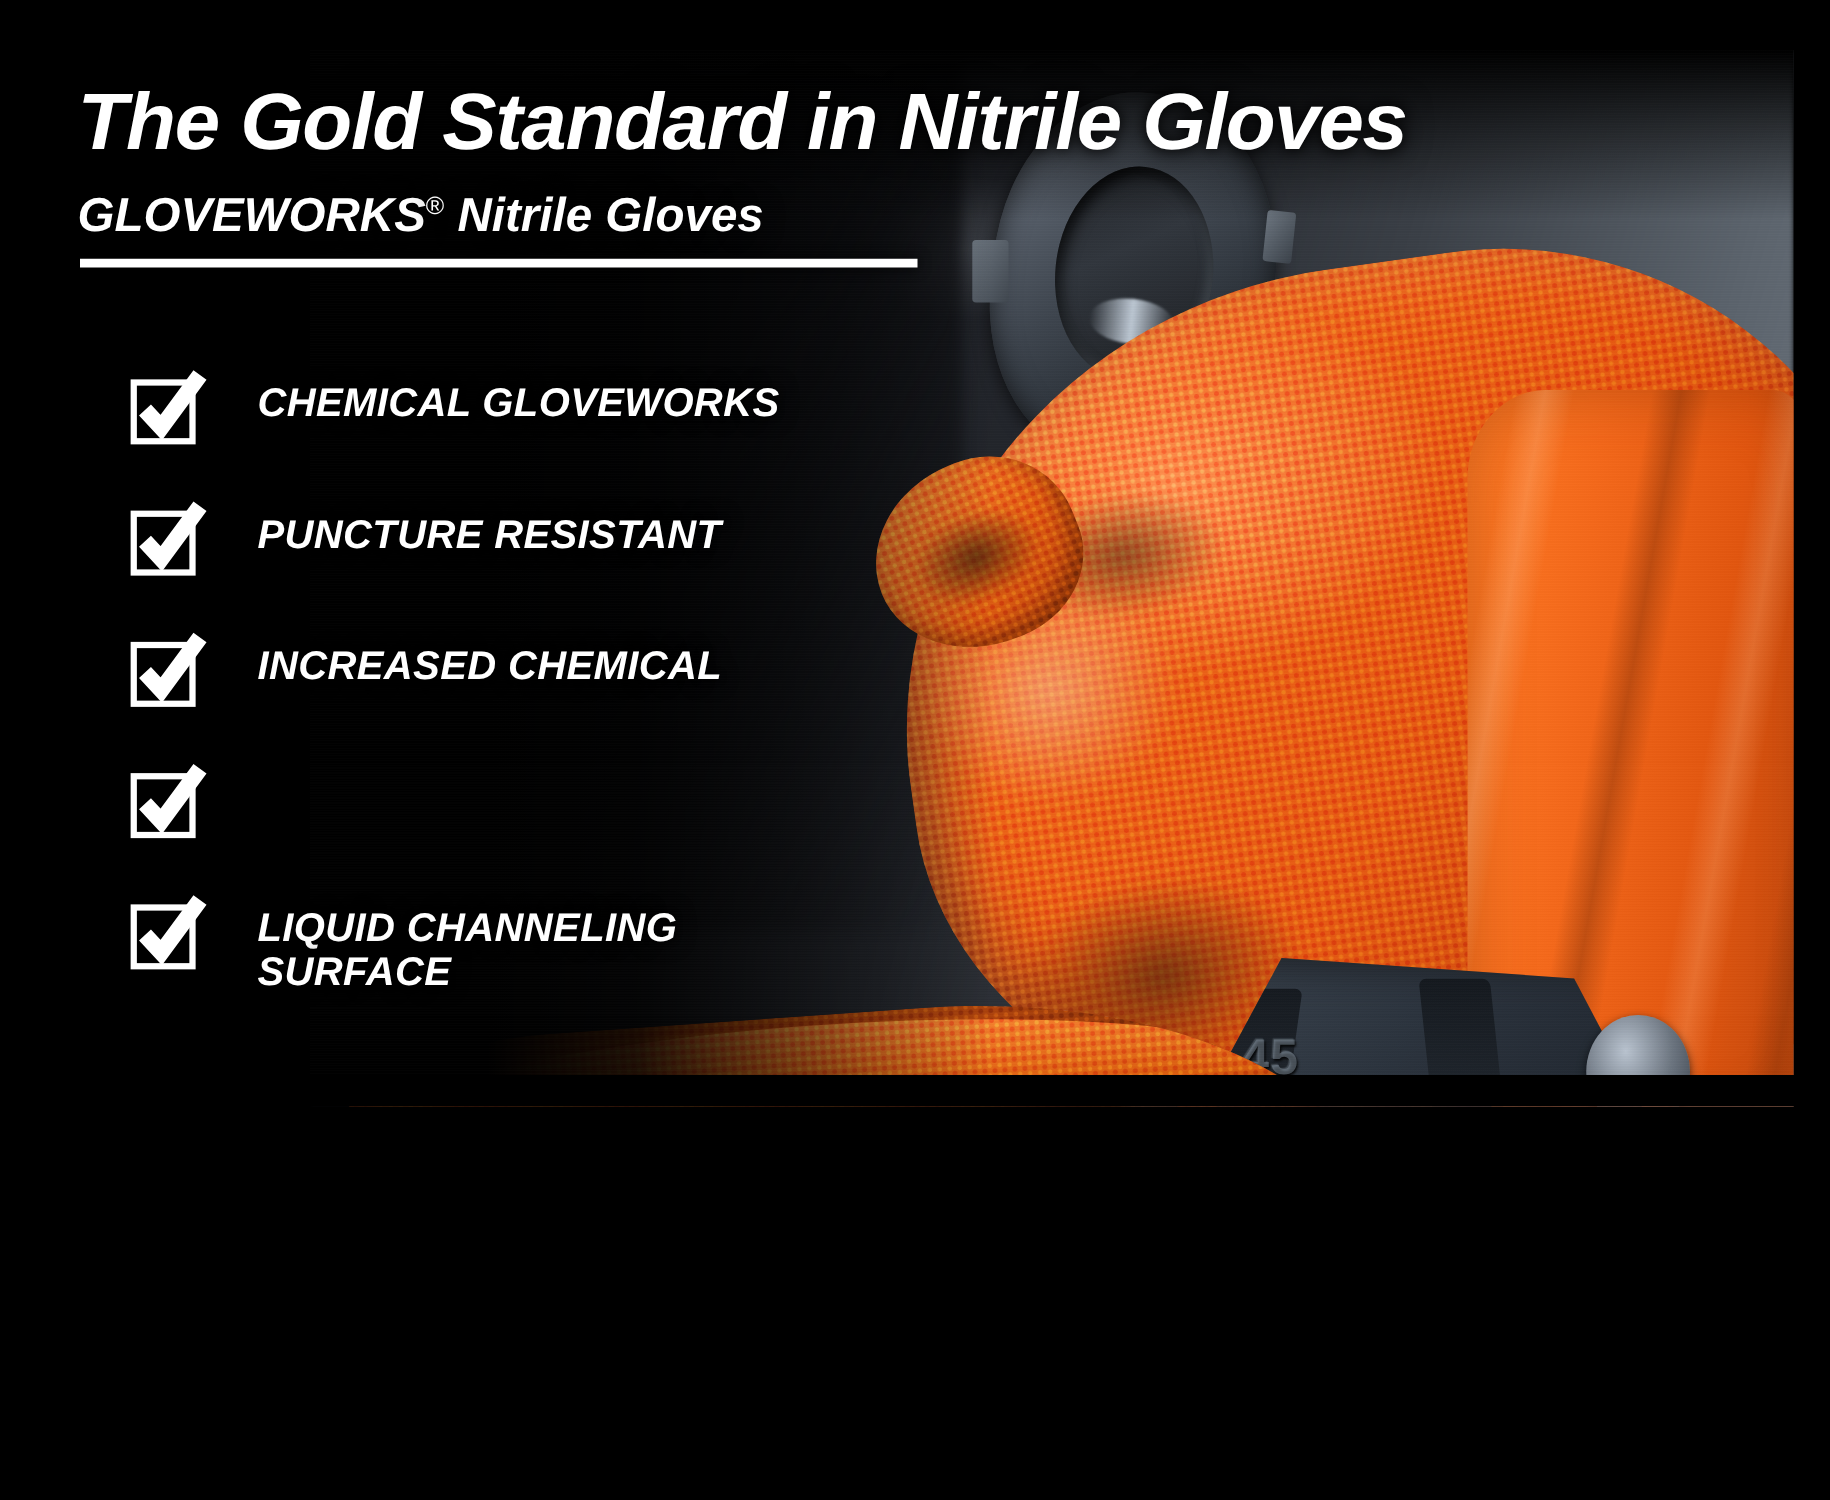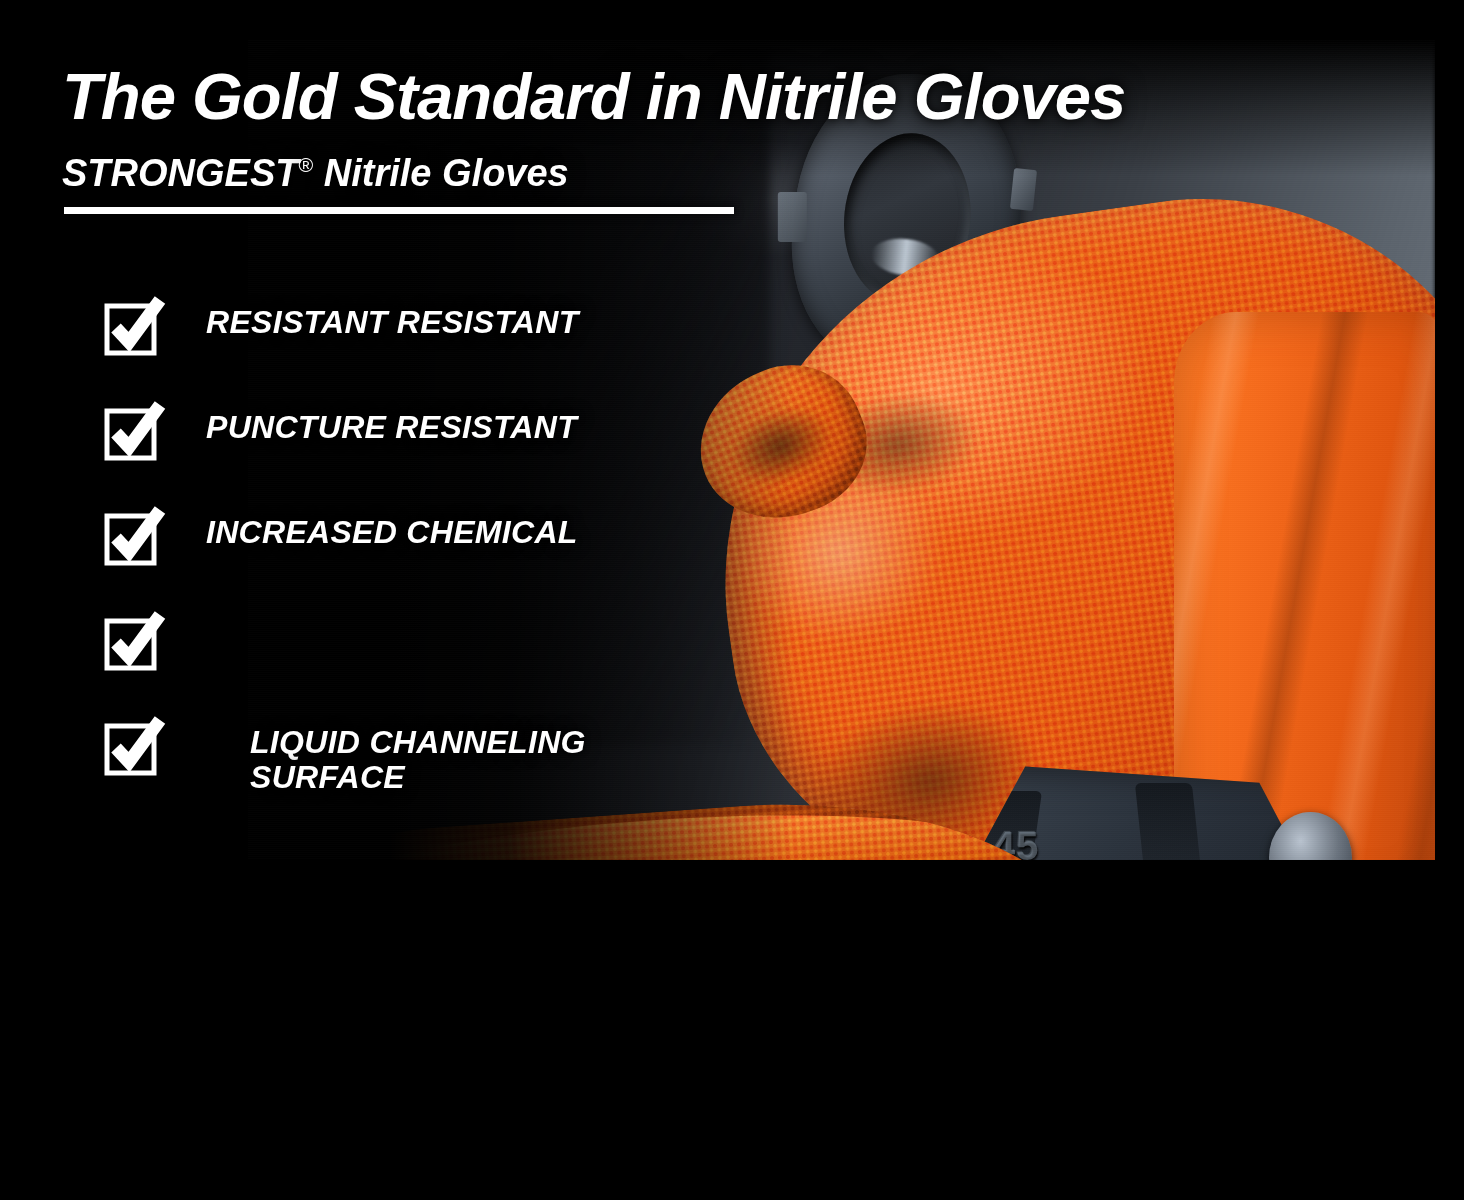--- a/index.html
+++ b/index.html
@@ -326,21 +326,21 @@
     width:670px; height:7px; background:#ffffff;
     box-shadow:0 0 10px rgba(0,0,0,.8);
   }
 
   .features { position:absolute; left:104px; top:298px; width:620px; }
   .feature {
     position:relative;
     display:flex; align-items:flex-start;
     height:105px;
   }
-  .feature:last-child { height:auto;gap:44px; }
+  .feature:last-child { height:auto; }
   .cbox {
     position:relative;
     flex:0 0 auto;
     width:58px; height:58px;
     margin-right:44px;
   }
   .cbox svg { display:block; overflow:visible; filter:drop-shadow(0 0 7px rgba(0,0,0,.85)); }
   .flabel {
     font-size:32px; font-weight:700; font-style:italic;
     color:#ffffff;
@@ -423,34 +423,34 @@
     <div class="photo-grain"></div>
   </div>
 
   <div class="frame-t"></div>
   <div class="frame-l"></div>
   <div class="frame-r"></div>
   <div class="frame-b"></div>
 
   <div class="headline">The Gold Standard in Nitrile Gloves</div>
 
-  <div class="subhead"><span>STRONGEST</span><span class="reg">®</span><span> Nitrile Gloves</span></div>
+  <div class="subhead"><span>GLOVEWORKS</span><span class="reg">®</span><span> Nitrile Gloves</span></div>
 
   <div class="rule"></div>
 
   <div class="features">
 
     <div class="feature">
       <div class="cbox">
         <svg width="58" height="58" viewBox="0 0 58 58" aria-hidden="true">
           <rect x="3" y="8" width="47" height="47" fill="none" stroke="#ffffff" stroke-width="5"></rect>
           <path d="M12 30 L25 44 L56 2" fill="none" stroke="#ffffff" stroke-width="13" stroke-linecap="butt" stroke-linejoin="miter"></path>
         </svg>
       </div>
-      <div class="flabel">RESISTANT RESISTANT</div>
+      <div class="flabel">CHEMICAL GLOVEWORKS</div>
     </div>
 
     <div class="feature">
       <div class="cbox">
         <svg width="58" height="58" viewBox="0 0 58 58" aria-hidden="true">
           <rect x="3" y="8" width="47" height="47" fill="none" stroke="#ffffff" stroke-width="5"></rect>
           <path d="M12 30 L25 44 L56 2" fill="none" stroke="#ffffff" stroke-width="13" stroke-linecap="butt" stroke-linejoin="miter"></path>
         </svg>
       </div>
       <div class="flabel">PUNCTURE RESISTANT</div>

